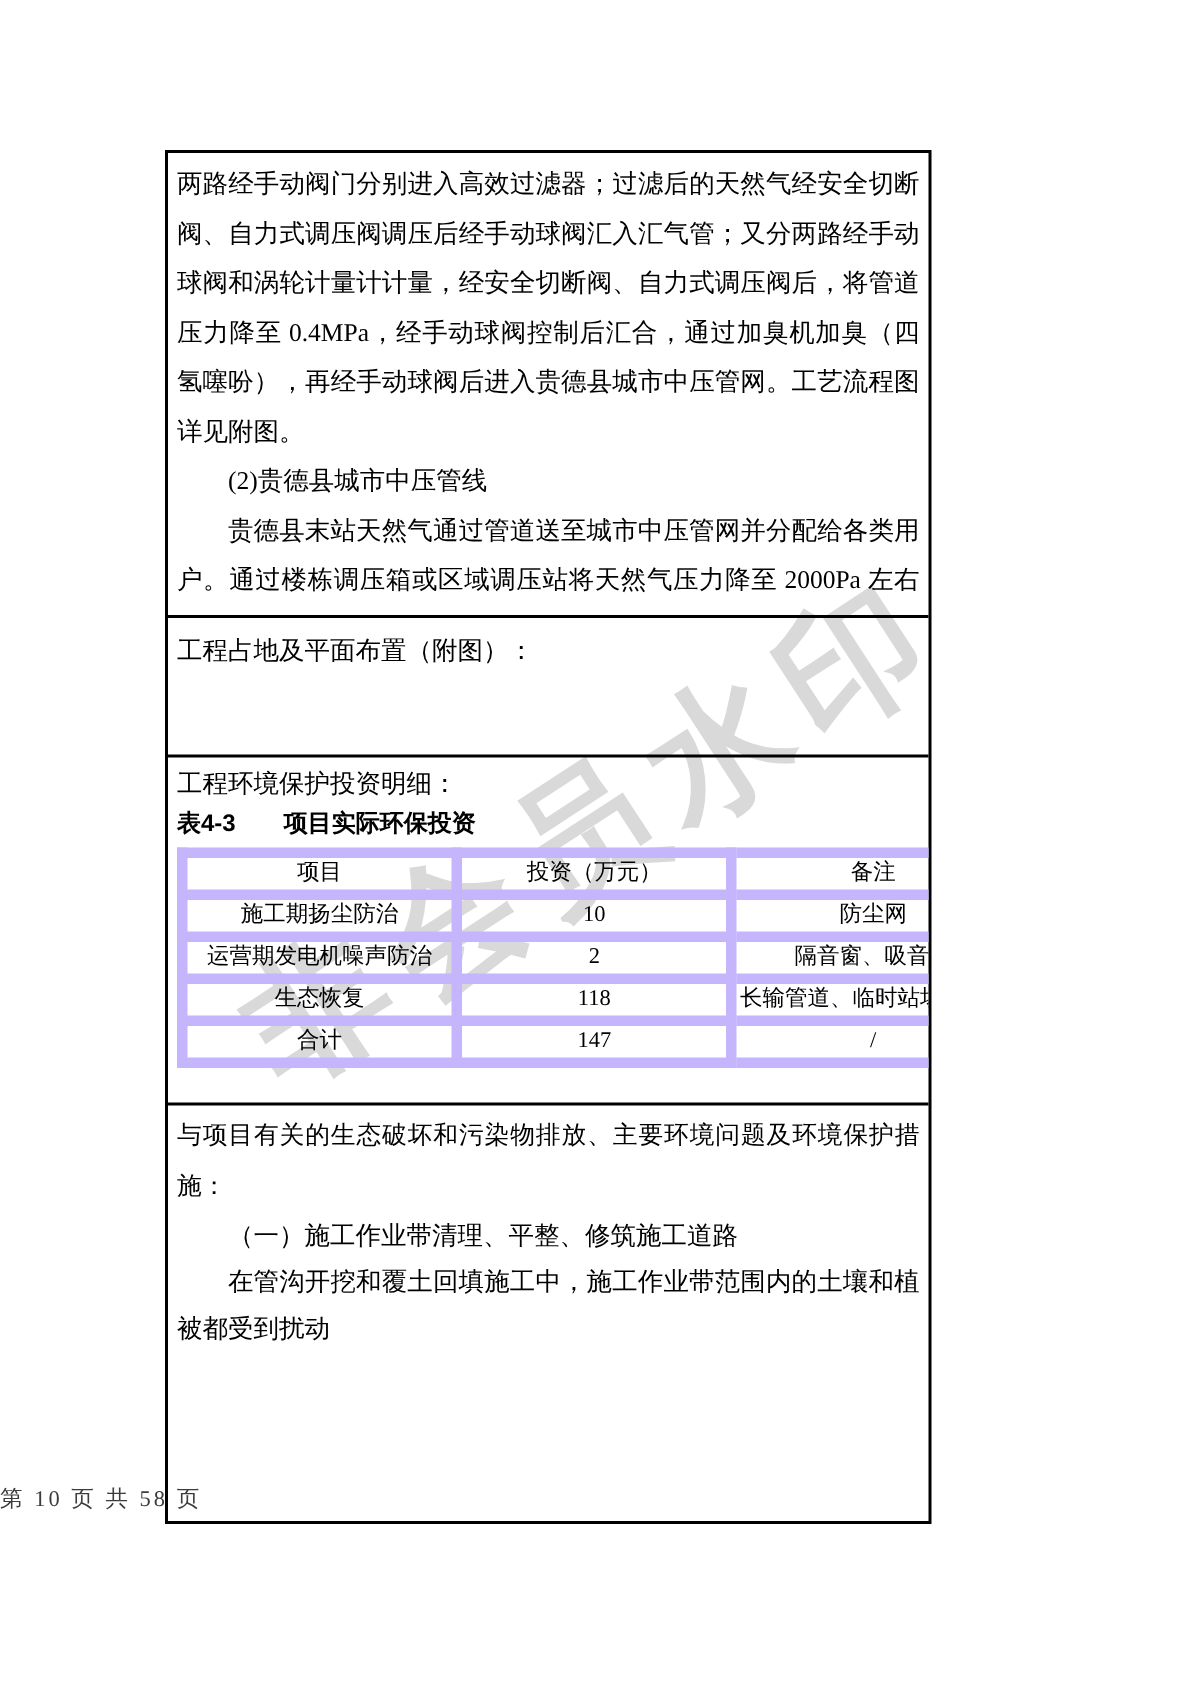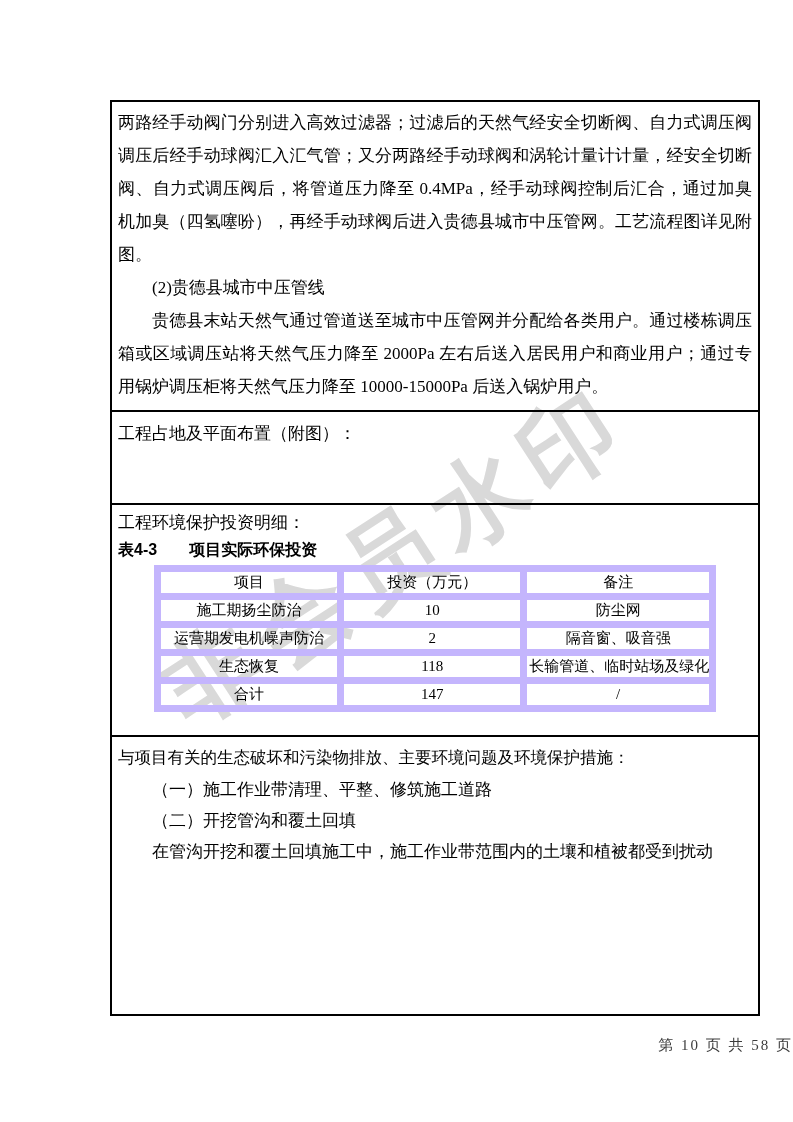--- a/index.html
+++ b/index.html
@@ -9,21 +9,21 @@
     color:#000;overflow:hidden;
   }
   .watermark{
     position:absolute;left:95px;top:492px;width:600px;height:126px;
     font-size:94px;line-height:126px;letter-spacing:12px;text-align:center;
     color:#d9d9d9;font-weight:bold;white-space:nowrap;
     transform:rotate(-33deg);transform-origin:center center;
     z-index:0;user-select:none;
   }
   .doc{
-    position:absolute;left:110px;top:100px;width:650px;height:916px;
+    position:absolute;left:110px;top:100px;width:511px;height:916px;
     border:2px solid #000;box-sizing:border-box;
     display:flex;flex-direction:column;z-index:1;background:transparent;
   }
   section{box-sizing:border-box;overflow:hidden;}
   .s1{height:308px;padding:4px 6px 0 6px;}
   .s2{height:93px;border-top:2px solid #000;padding:7px 6px 0 6px;}
   .s3{height:232px;border-top:2px solid #000;padding:4px 6px 0 6px;}
   .s4{flex:1;border-top:2px solid #000;padding:3px 6px 0 6px;}
   p{margin:0;font-size:17px;line-height:33px;text-align:justify;text-indent:2em;}
   p.noindent{text-indent:0;}
@@ -43,21 +43,21 @@
     font-size:15px;height:21px;line-height:21px;padding:0 2px;
     overflow:hidden;white-space:nowrap;
   }
   .col1{width:33%;}.col2{width:33%;}.col3{width:34%;}
   .s4 .heading{
     font-weight:normal;line-height:34px;
     font-family:"Liberation Sans","DejaVu Sans",sans-serif;font-size:16.5px;
   }
   .s4 p{line-height:31px;}
   .footer{
-    position:absolute;left:0;top:1036px;width:793px;text-align:right;
+    position:absolute;left:0;top:990px;width:793px;text-align:left;
     font-size:15px;color:#3c3c3c;letter-spacing:2px;z-index:1;
   }
 </style>
 </head>
 <body>
 
 <div class="watermark">非会员水印</div>
 
 <div class="doc">
 
@@ -109,19 +109,18 @@
           <td>/</td>
         </tr>
       </tbody>
     </table>
     <p class="note">环境影响评价报告中无具体投资明细，实际环保投资比环评投资概算减少 5 万元，但相应环保措施齐全。</p>
   </section>
 
   <section class="s4">
     <p class="noindent heading">与项目有关的生态破坏和污染物排放、主要环境问题及环境保护措施：</p>
     <p>（一）施工作业带清理、平整、修筑施工道路</p>
-    <p>（二）开挖管沟和覆土回填</p>
     <p>在管沟开挖和覆土回填施工中，施工作业带范围内的土壤和植被都受到扰动</p>
   </section>
 
 </div>
 
 <div class="footer">第 10 页 共 58 页</div>
 
 </body></html>

